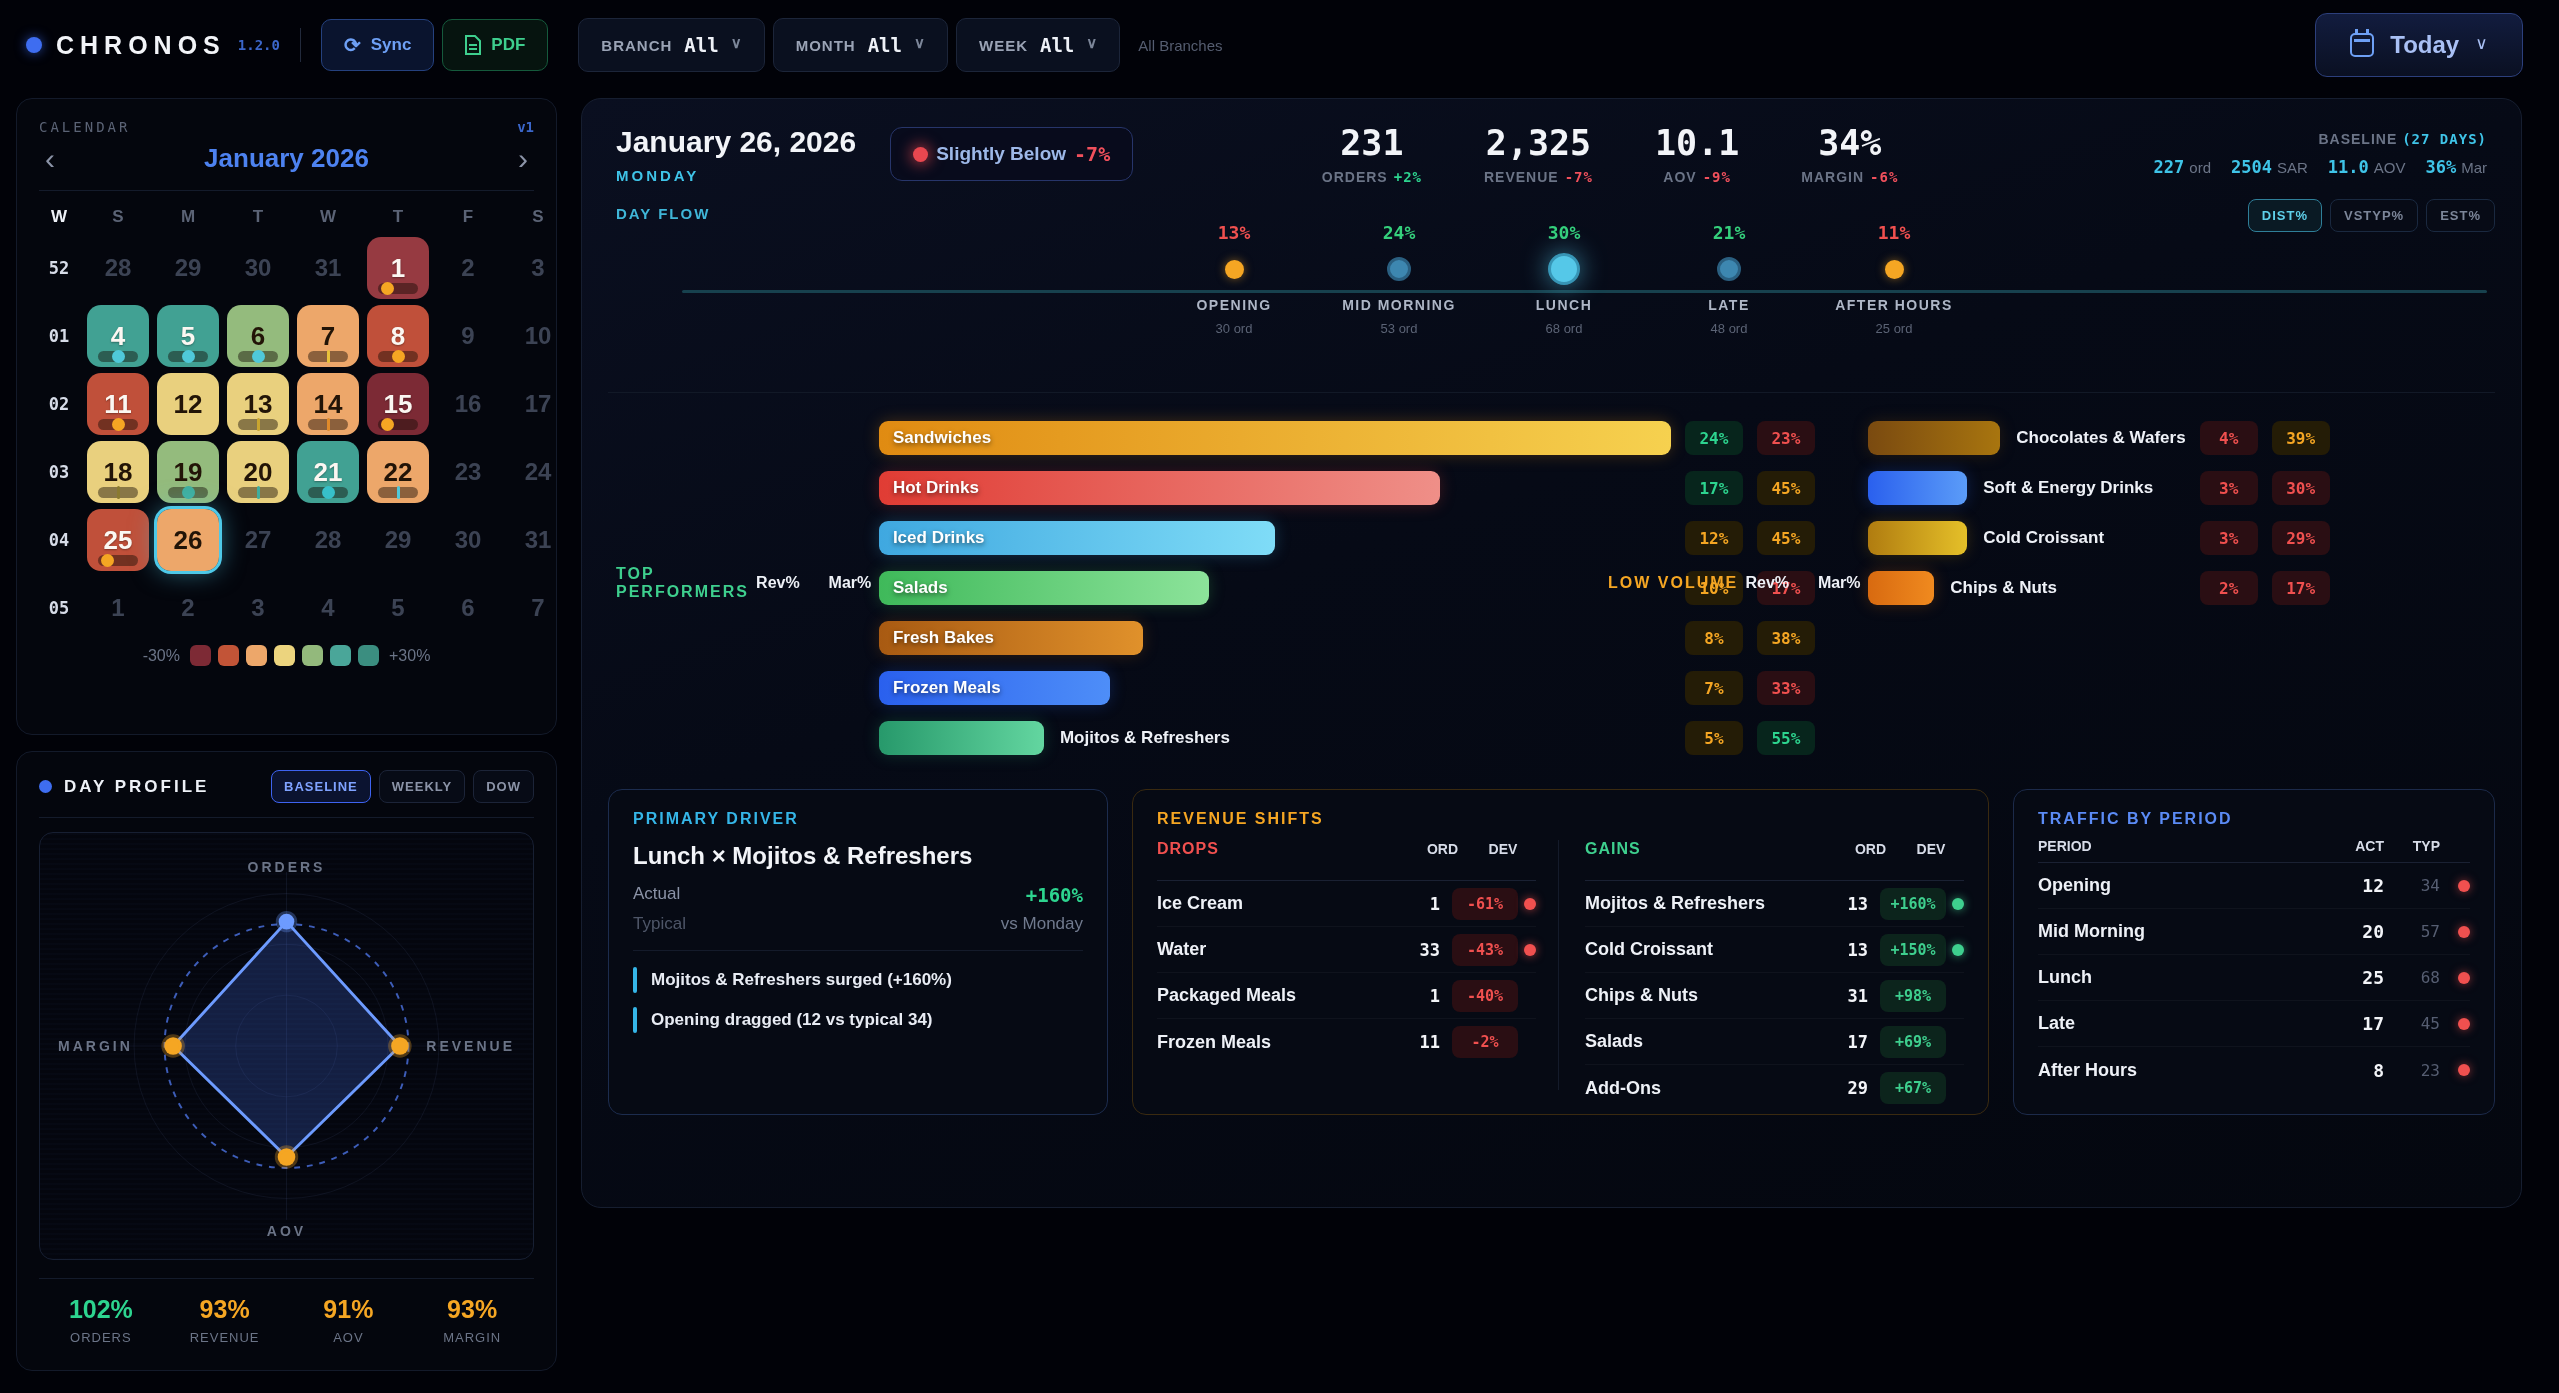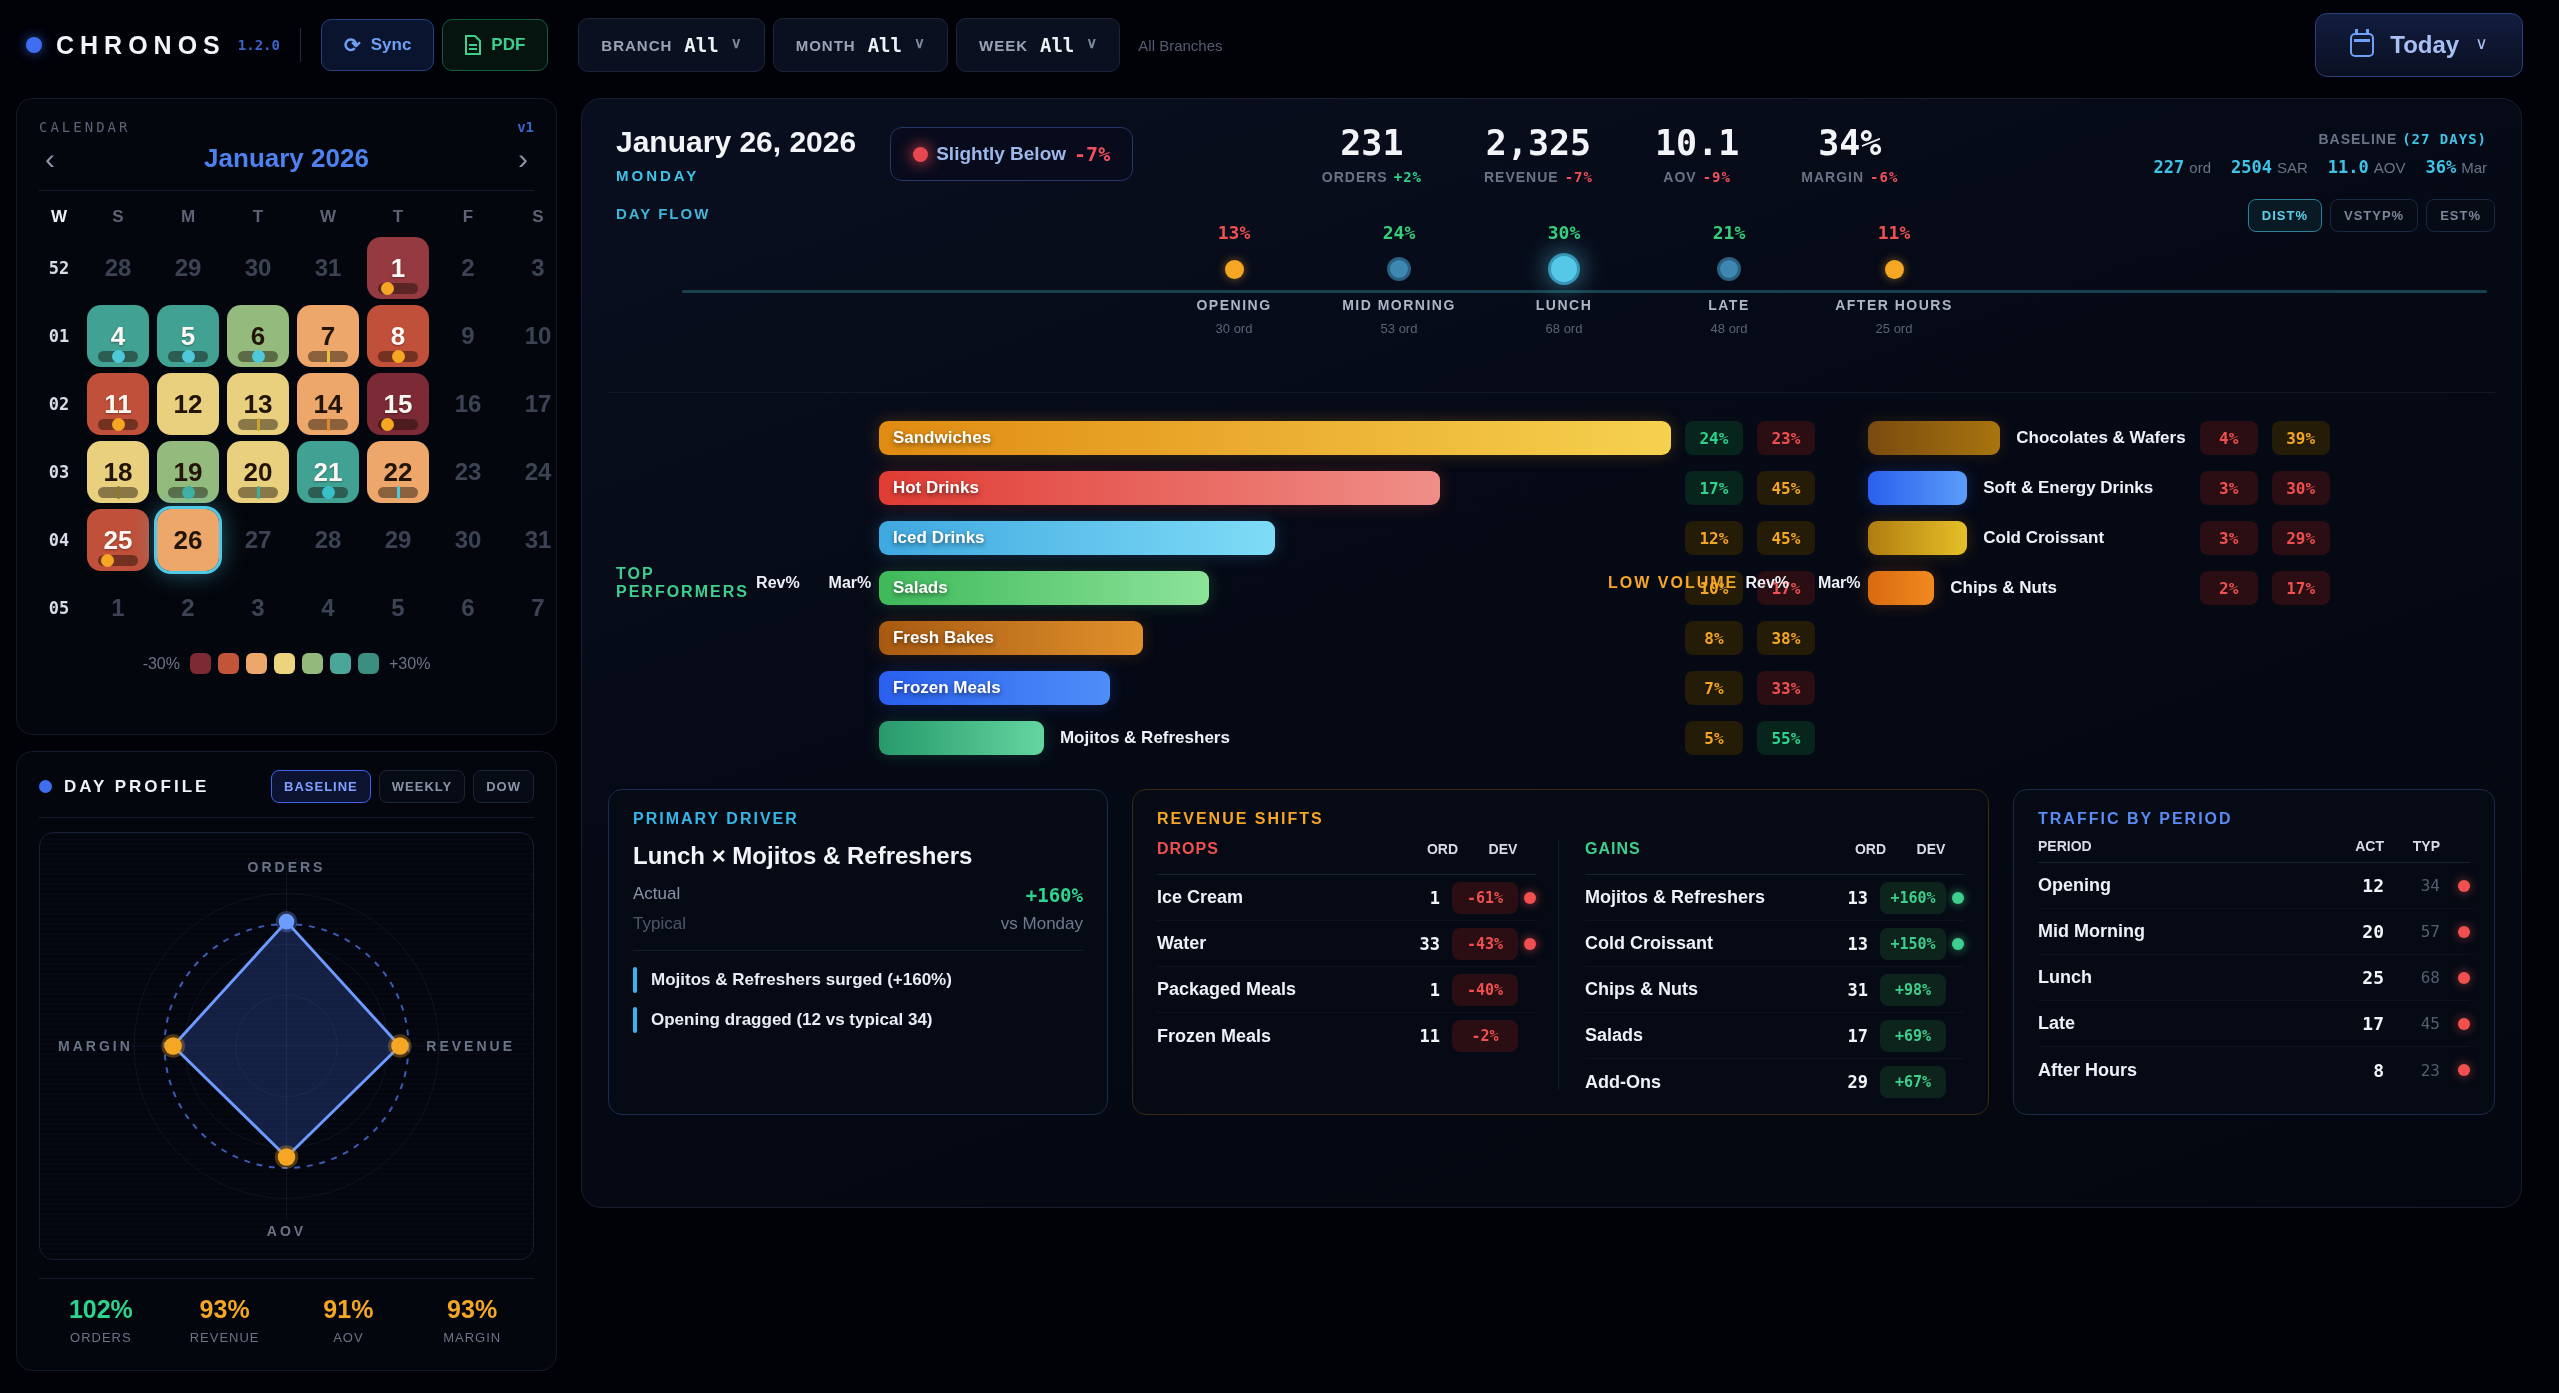--- a/index.html
+++ b/index.html
@@ -52,21 +52,21 @@
     font-size:26px; font-weight:bold; position:relative; cursor:pointer; }
   .day.muted { color:#3c4354; font-weight:600; font-size:24px; }
   .day.t-dark { color:#221407; }
   .day.t-light { color:#fbf7f2; text-shadow:0 1px 2px rgba(0,0,0,.35); }
   .day.sel { outline:3px solid #4ec9e8; outline-offset:0px; box-shadow:0 0 26px rgba(78,201,232,.55); }
   .pill { position:absolute; bottom:5px; left:50%; transform:translateX(-50%); width:40px; height:11px;
     background:rgba(20,10,5,.45); border-radius:6px; display:flex; align-items:center; }
   .pill .ind-dot { width:13px; height:13px; border-radius:50%; }
   .pill .ind-tick { width:3px; height:13px; border-radius:2px; }
   .pos-c { margin:0 auto; } .pos-l { margin-left:3px; }
-  .cal-legend { display:flex; align-items:center; justify-content:center; gap:10px; margin-top:14px; }
+  .cal-legend { display:flex; align-items:center; justify-content:center; gap:10px; margin-top:6px; }
   .lg-label { font-size:16px; color:#6b7487; }
   .lg-sw { width:21px; height:21px; border-radius:6px; }
 
   
   .prof-card { margin-top:16px; height:620px; padding:18px 22px; }
   .prof-head { display:flex; align-items:center; gap:12px; }
   .prof-dot { width:13px; height:13px; border-radius:50%; background:#3e6df0; }
   .prof-title { font-size:17px; font-weight:bold; letter-spacing:3px; color:#eef1f7; }
   .prof-tabs { margin-left:auto; display:flex; gap:8px; }
   .ptab { font-size:13px; font-weight:bold; letter-spacing:1px; color:#8b93a7; border:1px solid #1c2438;
@@ -166,21 +166,21 @@
   .drv-row .k1 { color:#8b93a7; } .drv-row .v1 { font-family:"DejaVu Sans Mono", monospace; font-weight:bold; color:#2dd48f; font-size:19px; }
   .drv-row2 { display:flex; justify-content:space-between; margin-top:8px; font-size:17px; }
   .drv-row2 .k2 { color:#4e5668; } .drv-row2 .v2 { color:#707a8e; }
   .drv-div { height:1px; background:#141b2b; margin:16px 0; }
   .note { display:flex; gap:14px; align-items:center; margin-top:14px; }
   .note .nbar { width:4px; height:26px; background:#35b6e8; border-radius:2px; }
   .note .ntext { font-size:17px; font-weight:bold; color:#e8ecf4; }
   .sh-cols { display:flex; margin-top:12px; height:250px; }
   .sh-col { flex:1; padding-right:22px; }
   .sh-col.gains { border-left:1px solid #141b2b; padding-left:26px; padding-right:0; }
-  .sh-head { display:flex; align-items:center; border-bottom:1px solid #1a2133; padding-bottom:16px; }
+  .sh-head { display:flex; align-items:center; border-bottom:1px solid #1a2133; padding-bottom:22px; }
   .sh-head .hname { font-size:16px; font-weight:bold; letter-spacing:1px; }
   .hname.red { color:#f0504f; } .hname.green { color:#3ecf8e; }
   .sh-head .hcols { margin-left:auto; display:flex; }
   .sh-head .hcols span { font-size:14px; font-weight:bold; color:#d7dce8; width:66px; text-align:center; }
   .sh-head .hcols span.hc-ord { width:46px; text-align:right; margin-right:12px; }
   .srow { display:flex; align-items:center; height:46px; border-bottom:1px solid rgba(255,255,255,.04); }
   .srow:last-child { border-bottom:none; }
   .srow .sname { flex:1; font-size:18px; font-weight:600; color:#eef1f7; }
   .srow .sord { width:46px; text-align:right; font-family:"DejaVu Sans Mono", monospace; font-size:17px; font-weight:bold; color:#f2f4f8; margin-right:12px; }
   .srow .sdev { width:66px; height:32px; border-radius:8px; display:flex; align-items:center; justify-content:center;

